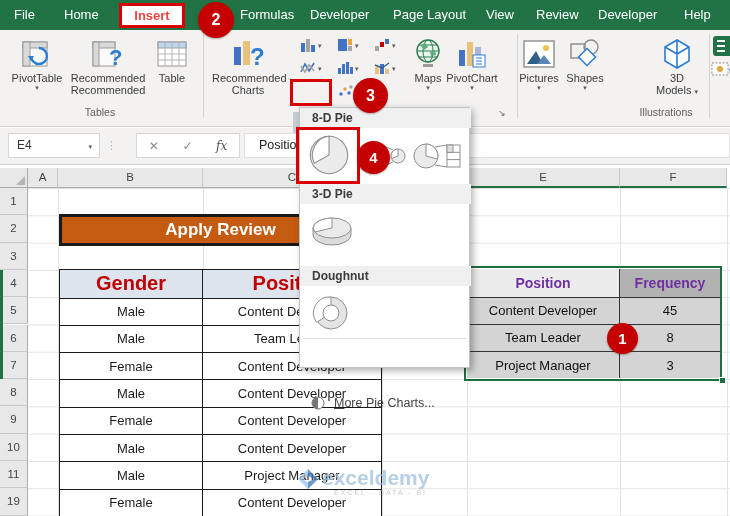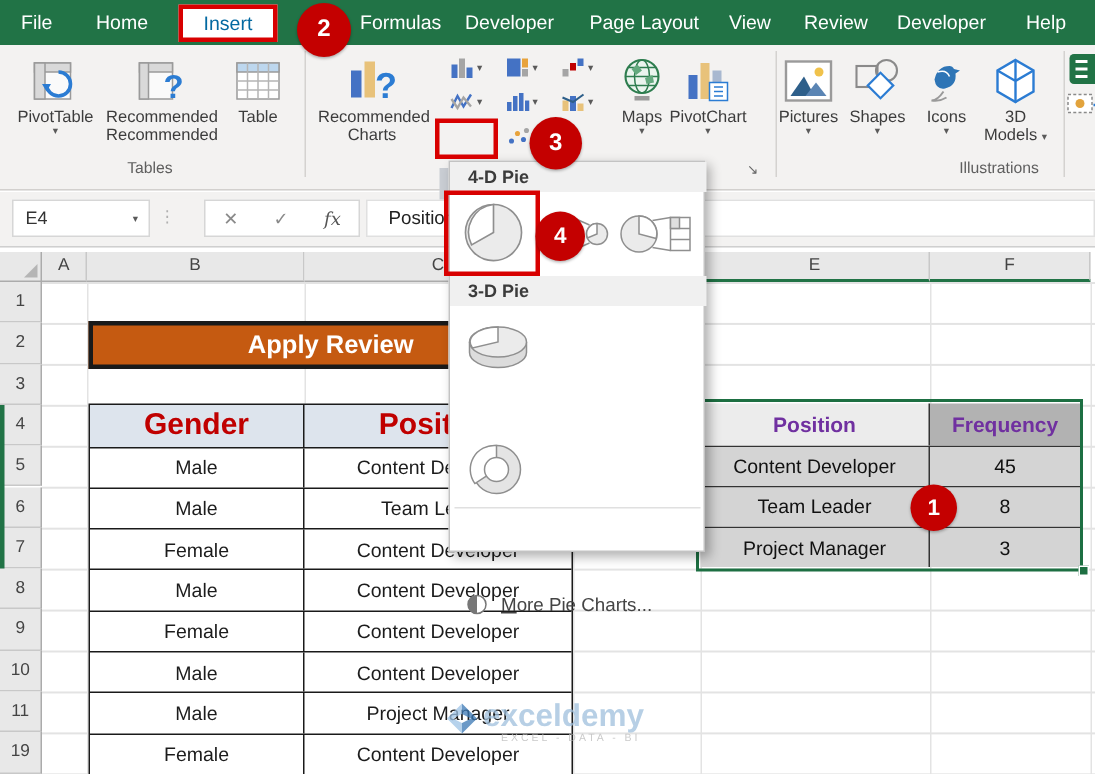--- a/index.html
+++ b/index.html
@@ -7,21 +7,21 @@
   body { font-family:"Liberation Sans", sans-serif; }
   #screen { position:relative; width:730px; height:516px; background:#fff; overflow:hidden;
             font-family:"Liberation Sans", sans-serif; }
   .abs { position:absolute; }
 
   
   .tabbar { position:absolute; left:0; top:0; width:730px; height:30px; background:#217346; }
   .tab { position:absolute; top:0; height:30px; line-height:30px; color:#fff; font-size:13px; white-space:nowrap; cursor:default; }
   .insert-box { position:absolute; left:119px; top:3px; width:66px; height:25px; background:#fff;
                 border:3px solid #d80000; text-align:center; }
-  .insert-box span { line-height:19px; color:#0369a1; font-size:13px; font-weight:normal;text-align:center; }
+  .insert-box span { line-height:19px; color:#ef4444; font-size:13px; font-weight:bold;text-align:center; }
 
   
   .ribbon { position:absolute; left:0; top:30px; width:730px; height:97px; background:#f3f2f1; border-bottom:1px solid #d2d0ce; }
   .bigbtn { position:absolute; top:6px; text-align:center; font-size:11px; color:#3c3c3c; line-height:12px; }
   .bigbtn .ic { height:36px; display:flex; align-items:center; justify-content:center; }
   .grouplabel { position:absolute; top:76px; font-size:10.5px; color:#5f5f5f; text-align:center; }
   .vsep { position:absolute; top:4px; width:1px; height:84px; background:#d4d2d0; }
   .mini { position:absolute; display:flex; align-items:center; gap:2px; }
   .caret { font-size:7px; color:#5a5a5a; line-height:7px; }
   .launcher { position:absolute; left:498px; top:78px; width:11px; height:11px; font-size:9px; color:#666; line-height:11px; }
@@ -288,31 +288,20 @@
         <svg width="34" height="32" viewBox="0 0 34 32">
             <rect x="3" y="6" width="14" height="14" fill="none" stroke="#8a8a8a" stroke-width="1.4"></rect>
             <circle cx="23" cy="9" r="7" fill="none" stroke="#8a8a8a" stroke-width="1.4"></circle>
             <rect x="13" y="13" width="12" height="12" fill="#fff" stroke="#2b7cd3" stroke-width="1.5" transform="rotate(45 19 19)"></rect>
           </svg>
       </div>
       <div>Shapes</div>
       <div class="caret">▾</div>
     </div>
 
-    <div class="bigbtn" style="left:609px;width:44px">
-      <div class="ic">
-        <svg width="32" height="30" viewBox="0 0 32 30">
-            <path d="M14 22 q-4 6 -8 6 q5 1 10 -2" fill="none" stroke="#9a9a9a" stroke-width="1.3"></path>
-            <path d="M8 14 q2-9 10-9 q2 0 3 2 l4 1 l-3 2 q1 8 -7 10 q-6 1 -7 -6 Z" fill="#2e75b6"></path>
-            <path d="M10 9 q6 -2 8 3" fill="none" stroke="#fff" stroke-width="1"></path>
-          </svg>
-      </div>
-      <div>Icons</div>
-      <div class="caret">▾</div>
-    </div>
 
     <div class="bigbtn" style="left:651px;width:52px">
       <div class="ic">
         <svg width="32" height="32" viewBox="0 0 32 32">
             <polygon points="16,2 28,9 28,23 16,30 4,23 4,9" fill="#fff" stroke="#2b7cd3" stroke-width="1.6"></polygon>
             <path d="M16 2 L16 16 M16 16 L28 9 M16 16 L4 9 M16 30 L16 16" stroke="#2b7cd3" stroke-width="1.6" fill="none"></path>
           </svg>
       </div>
       <div>3D</div>
       <div><span>Models</span> <span class="caret">▾</span></div>
@@ -448,21 +437,21 @@
   <div class="wm">
     <svg width="24" height="26" viewBox="0 0 24 26">
         <polygon points="2,13 12,3 12,10 6,13 12,16 12,23" fill="#9ec3e6"></polygon>
         <polygon points="22,13 12,3 12,10 18,13 12,16 12,23" fill="#3a78b5"></polygon>
       </svg>
     <span class="brand">exceldemy</span>
     <span class="tag">EXCEL - DATA - BI</span>
   </div>
 
   <div class="menu">
-    <div class="mband" style="top:0">4-D Pie</div>
+    <div class="mband" style="top:0">8-D Pie</div>
 
     <div class="mitem" style="left:7px;top:25px;width:46px;height:46px">
       <svg width="44" height="44" viewBox="0 0 40 40">
           <circle cx="20" cy="20" r="17" fill="#ebebeb" stroke="#8f8f8f"></circle>
           <path d="M20 20 L20 3 A17 17 0 0 0 6.7 27.5 Z" fill="#fff" stroke="#8f8f8f"></path>
         </svg>
     </div>
     <div class="mitem" style="left:60px;top:32px;width:48px;height:32px">
       <svg width="48" height="32" viewBox="0 0 46 32">
           <circle cx="14" cy="16" r="12" fill="#ebebeb" stroke="#8f8f8f"></circle>
@@ -487,20 +476,21 @@
 
     <div class="mband" style="top:76px">3-D Pie</div>
     <div class="mitem" style="left:8px;top:102px;width:48px;height:40px">
       <svg width="48" height="40" viewBox="0 0 48 40">
           <path d="M5 18 v7 a19 10 0 0 0 38 0 v-7" fill="#dcdcdc" stroke="#8f8f8f"></path>
           <ellipse cx="24" cy="18" rx="19" ry="10" fill="#ebebeb" stroke="#8f8f8f"></ellipse>
           <path d="M24 18 L24 8 A19 10 0 0 0 7 22 Z" fill="#fff" stroke="#8f8f8f"></path>
         </svg>
     </div>
 
+    <div class="mband" style="top:158px">Doughnut</div>
     <div class="mitem" style="left:9px;top:183px;width:44px;height:44px">
       <svg width="44" height="44" viewBox="0 0 44 44">
           <circle cx="22" cy="22" r="16" fill="#e4e4e4" stroke="#8f8f8f"></circle>
           <path d="M22 22 L22 6 A16 16 0 0 0 7.6 31.4 Z" fill="#fff" stroke="#8f8f8f"></path>
           <circle cx="22" cy="22" r="8" fill="#fff" stroke="#8f8f8f"></circle>
         </svg>
     </div>
 
     <div class="msep" style="top:230px"></div>
     <div class="more">

